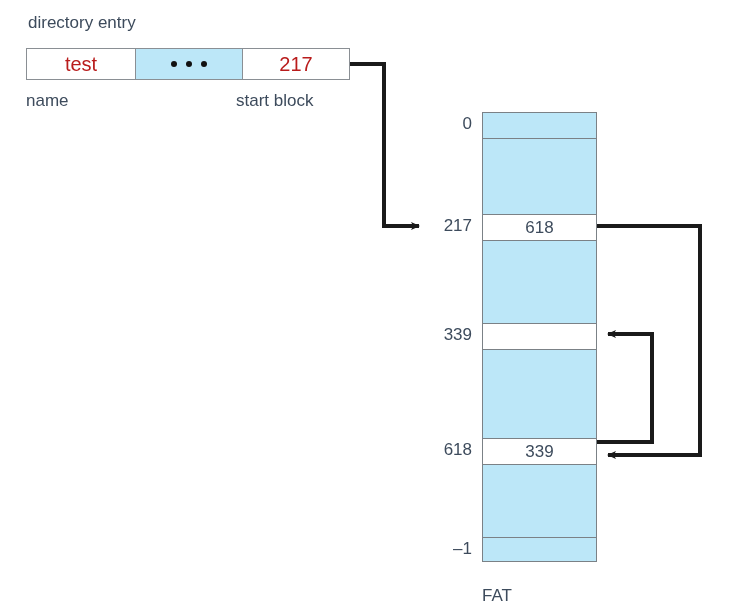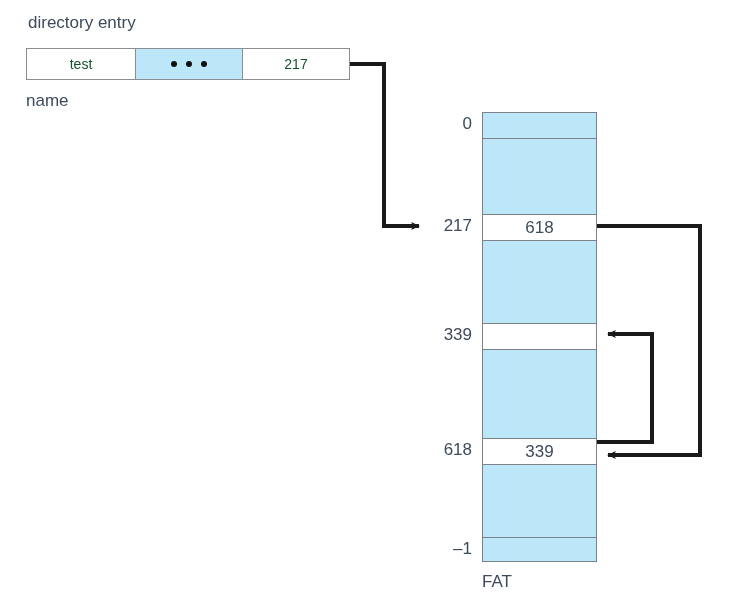--- a/index.html
+++ b/index.html
@@ -38,22 +38,22 @@
     box-sizing: border-box;
     border: 1px solid #8a8f94;
     background: #ffffff;
     display: flex;
   }
   #dir-entry .cell {
     box-sizing: border-box;
     display: flex;
     align-items: center;
     justify-content: center;
-    font-size: 14px;
-    color: #14532d;
+    font-size: 20px;
+    color: #b91c1c;
     height: 100%;
     text-align: center;
   }
   .cell-name   { width: 108px; }
   .cell-dots   { width: 108px; background: #bce7f8; border-left: 1px solid #8a8f94; border-right: 1px solid #8a8f94; }
   .cell-start  { width: 106px; }
   .dots { display: flex; gap: 9px; align-items: center; }
   .dots i { display: block; width: 6px; height: 6px; border-radius: 50%; background: #111111; }
 
   
@@ -107,20 +107,21 @@
       <span class="dots">
           <i></i>
           <i></i>
           <i></i>
         </span>
     </div>
     <div class="cell cell-start">217</div>
   </div>
 
   <div class="lbl lbl-c" style="left:26px; top:92px; width:108px;">name</div>
+  <div class="lbl lbl-c" style="left:236px; top:92px; width:116px;">start block</div>
 
   <div id="fat">
 
     <div class="fat-row" style="top:0px; height:25px;"></div>
     <div class="fat-sep" style="top:25px;"></div>
 
     <div class="fat-row" style="top:26px; height:75px;"></div>
     <div class="fat-sep" style="top:101px;"></div>
 
     <div class="fat-row" style="top:102px; height:25px; background:#ffffff;">
@@ -148,21 +149,21 @@
     <div class="fat-row" style="top:425px; height:25px;"></div>
   </div>
 
   <div class="lbl lbl-r" style="left:398px; top:115px; width:74px;">0</div>
   <div class="lbl lbl-r" style="left:398px; top:217px; width:74px;">217</div>
   <div class="lbl lbl-r" style="left:398px; top:326px; width:74px;">339</div>
   <div class="lbl lbl-r" style="left:398px; top:441px; width:74px;">618</div>
   <div class="lbl lbl-r" style="left:398px; top:540px; width:74px;">–1</div>
 
 
-  <div class="lbl lbl-c" style="left:482px; top:573px; width:115px;">FAT</div>
+  <div class="lbl lbl-c" style="left:482px; top:587px; width:115px;">FAT</div>
 
   <svg id="wires" viewBox="0 0 747 615">
     <defs>
       <marker id="ah" markerWidth="9" markerHeight="9" refX="8" refY="4.5" orient="auto" markerUnits="userSpaceOnUse">
         <path d="M0,0.6 L9,4.5 L0,8.4 L2.2,4.5 Z" fill="#1a1a1a"></path>
       </marker>
     </defs>
 
     <path d="M350,64 L384,64 L384,226 L419,226" fill="none" stroke="#1a1a1a" stroke-width="4" stroke-linecap="butt" stroke-linejoin="miter" marker-end="url(#ah)"></path>
 

